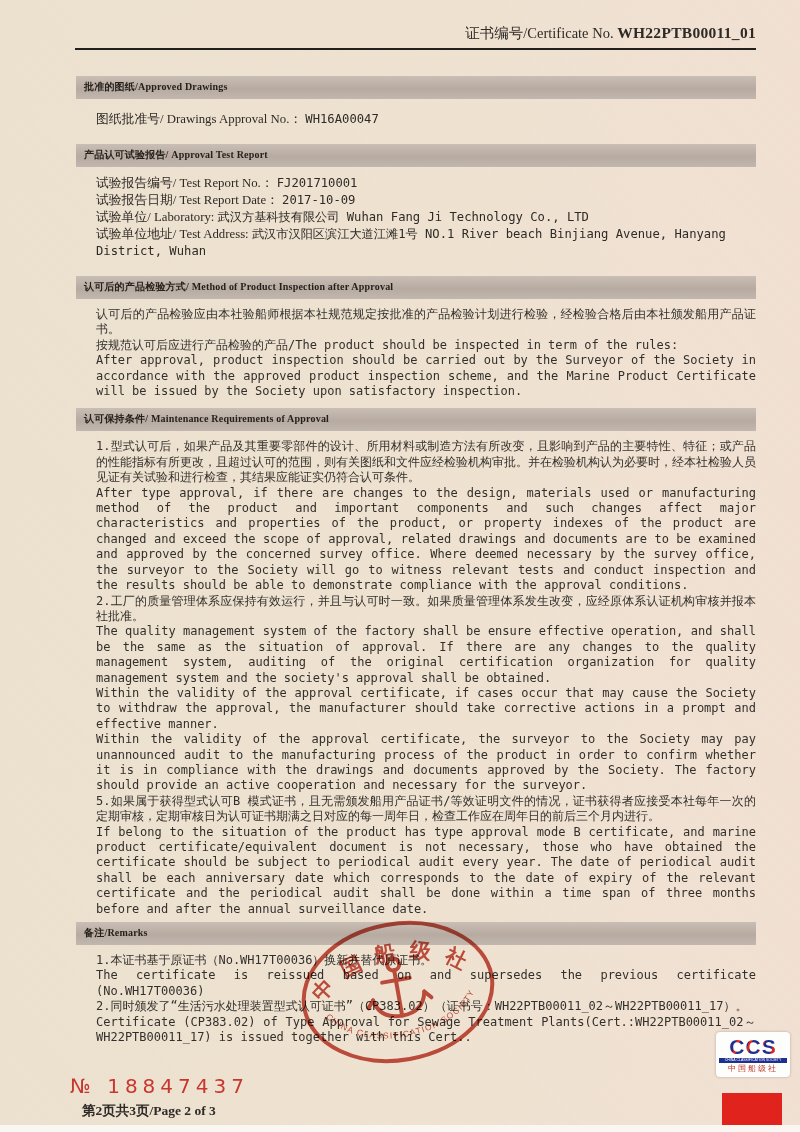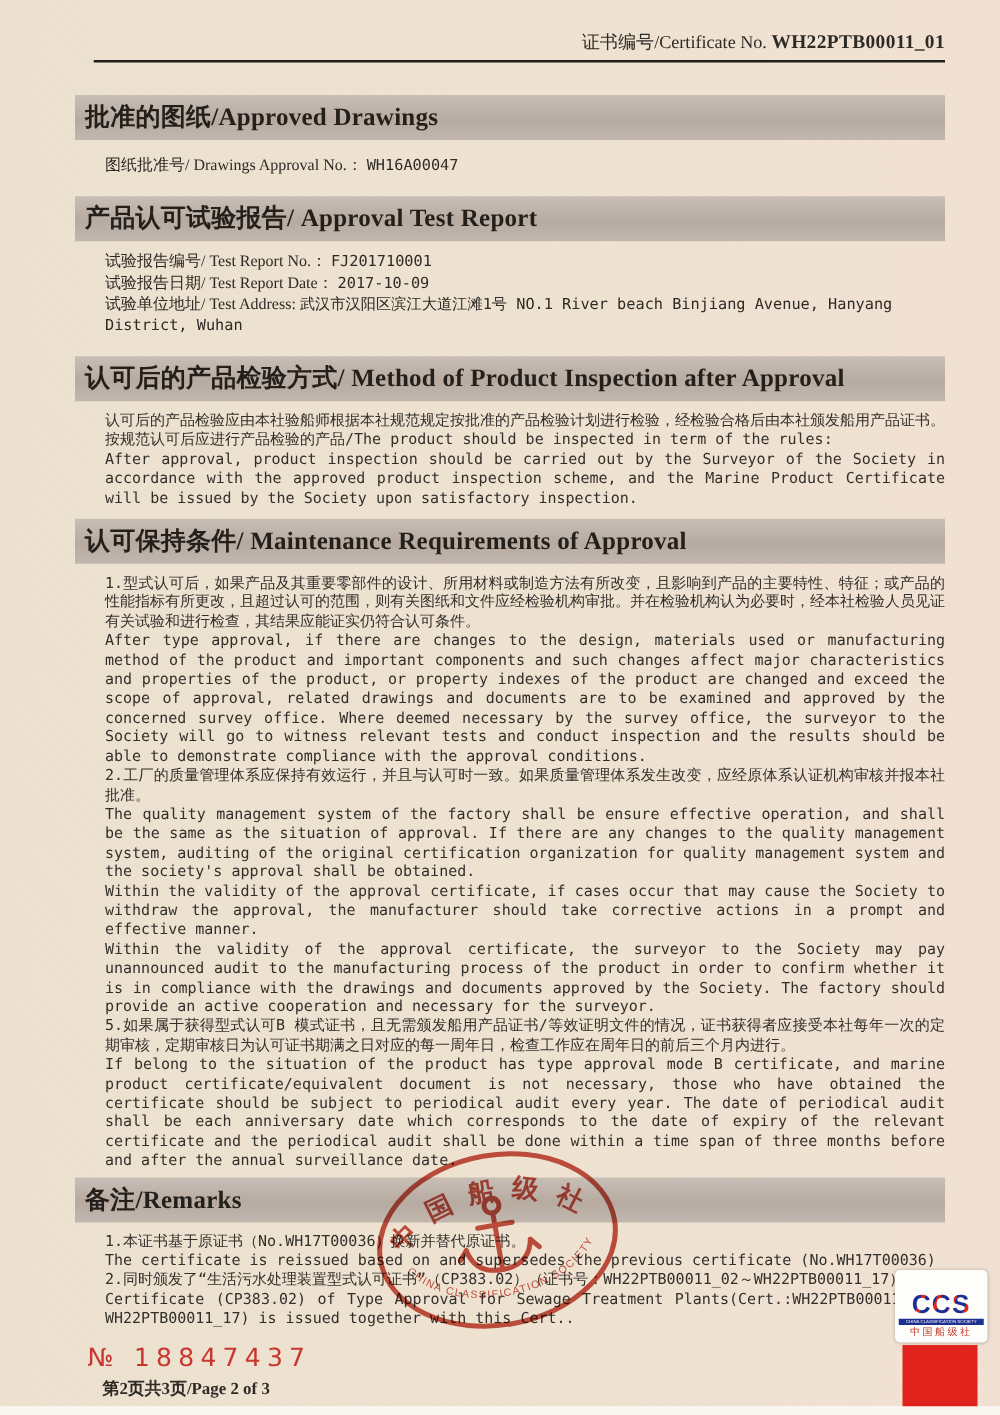--- a/index.html
+++ b/index.html
@@ -9,47 +9,47 @@
     font-family:"Liberation Serif",serif;color:#2e2a25;
   }
   .texture{position:absolute;inset:0;pointer-events:none;
     background:repeating-linear-gradient(45deg,rgba(255,255,255,.05) 0 1px,transparent 1px 3px);}
   .content{position:relative;padding:24px 44px 0 60px;}
   .cert-line{text-align:right;font-size:14.5px;padding-right:0px;}
   .cert-line b{font-size:15.5px;letter-spacing:.3px;}
   .rule{height:0;border-bottom:2.5px solid #22201d;margin:5px 0 0 15px;}
   .bar{
     background:linear-gradient(180deg,#c9beb5 0%,#b6aaa1 55%,#c2b7ae 100%);
-    font-weight:bold;font-size:20px;color:#241f1a;
-    padding:4px 8px 5px 8px;letter-spacing:.2px;
+    font-weight:bold;font-size:10px;color:#241f1a;
+    padding:4px 8px 5px 8px;letter-spacing:.2px;margin-left:16px;
   }
   .bar1{margin-top:26px;}
-  .indent{margin-left:24px;}
+  .indent{margin-left:36px;}
   .kv{font-size:12.8px;line-height:17px;margin-top:12px;}
   .kv .val{font-family:"DejaVu Sans Mono",monospace;font-size:12.2px;}
   .bar2{margin-top:16px;}
   .kvblock{margin-top:8px;}
   .kvblock .kv{margin-top:0;}
   .bar3{margin-top:16px;}
   .bar4{margin-top:9px;}
   .bar5{margin-top:5px;}
   .body{
     font-family:"DejaVu Sans Mono",monospace;
     font-size:12px;line-height:15.4px;margin:0;
     text-align:justify;color:#33302b;
   }
   .block{margin-top:8px;}
   .pagenum{position:absolute;left:82px;top:1102px;font-size:13.5px;font-weight:bold;color:#2e2a25;}
   .serial{position:absolute;left:70px;top:1074px;color:#c8372e;
     font-family:"DejaVu Sans",sans-serif;font-size:20px;letter-spacing:5px;}
   .stamp{position:absolute;left:296px;top:916px;width:204px;height:152px;
     transform:rotate(-10deg);opacity:.87;mix-blend-mode:multiply;pointer-events:none;}
   .ccs-logo{position:absolute;right:12px;top:1016px;width:72px;text-align:center;}
-  .ccs-box{background:#fdfdfb;border-radius:4px;width:74px;margin:0 auto;
-    padding:17px 0 3px 0;box-shadow:0 0 3px rgba(0,0,0,.25);}
+  .ccs-box{background:#fdfdfb;border-radius:4px;width:74px;margin:16px auto;
+    padding:4px 0 3px 0;box-shadow:0 0 3px rgba(0,0,0,.25);}
   .ccs-acronym{
     font-family:"Liberation Sans",sans-serif;font-weight:bold;font-size:21px;line-height:21px;
     background:repeating-linear-gradient(110deg,#1d2f91 0 9px,#e2231a 9px 12px);
     -webkit-background-clip:text;background-clip:text;color:transparent;letter-spacing:1px;}
   .ccs-bar{background:#1d2f91;color:#ffffff;font-family:"Liberation Sans",sans-serif;
     font-size:3.5px;line-height:5px;height:5px;overflow:hidden;margin:1px 3px;}
   .ccs-cn{color:#c0392b;font-size:8px;letter-spacing:2px;line-height:10px;}
   .ccs-red{background:#e0231c;width:60px;height:56px;margin:2px auto 0 auto;}
   .edge-bottom{position:absolute;left:0;bottom:0;width:100%;height:7px;background:#faf7f2;}
 </style>
@@ -73,20 +73,24 @@
 
   <div class="bar bar2">产品认可试验报告/ Approval Test Report</div>
   <div class="kvblock indent">
     <div class="kv">
       <span>试验报告编号/ Test Report No.：</span>
       <span class="val">FJ201710001</span>
     </div>
     <div class="kv">
       <span>试验报告日期/ Test Report Date：</span>
       <span class="val">2017-10-09</span>
+    </div>
+    <div class="kv">
+      <span>试验单位/ Laboratory:</span>
+      <span class="val">武汉方基科技有限公司    Wuhan Fang Ji Technology Co., LTD</span>
     </div>
     <div class="kv">
       <span>试验单位地址/ Test Address:</span>
       <span class="val">武汉市汉阳区滨江大道江滩1号    NO.1 River beach Binjiang Avenue, Hanyang District, Wuhan</span>
     </div>
   </div>
 
   <div class="bar bar3">认可后的产品检验方式/ Method of Product Inspection after Approval</div>
   <div class="block indent">
     <p class="body">认可后的产品检验应由本社验船师根据本社规范规定按批准的产品检验计划进行检验，经检验合格后由本社颁发船用产品证书。</p>

